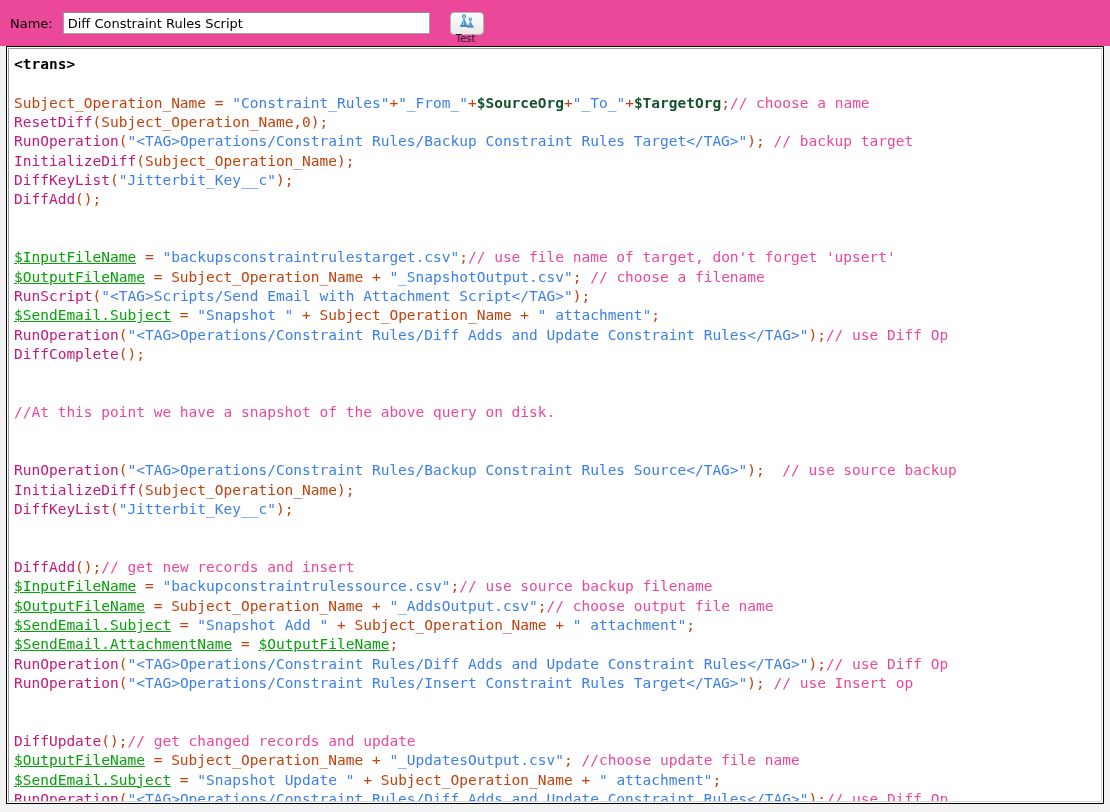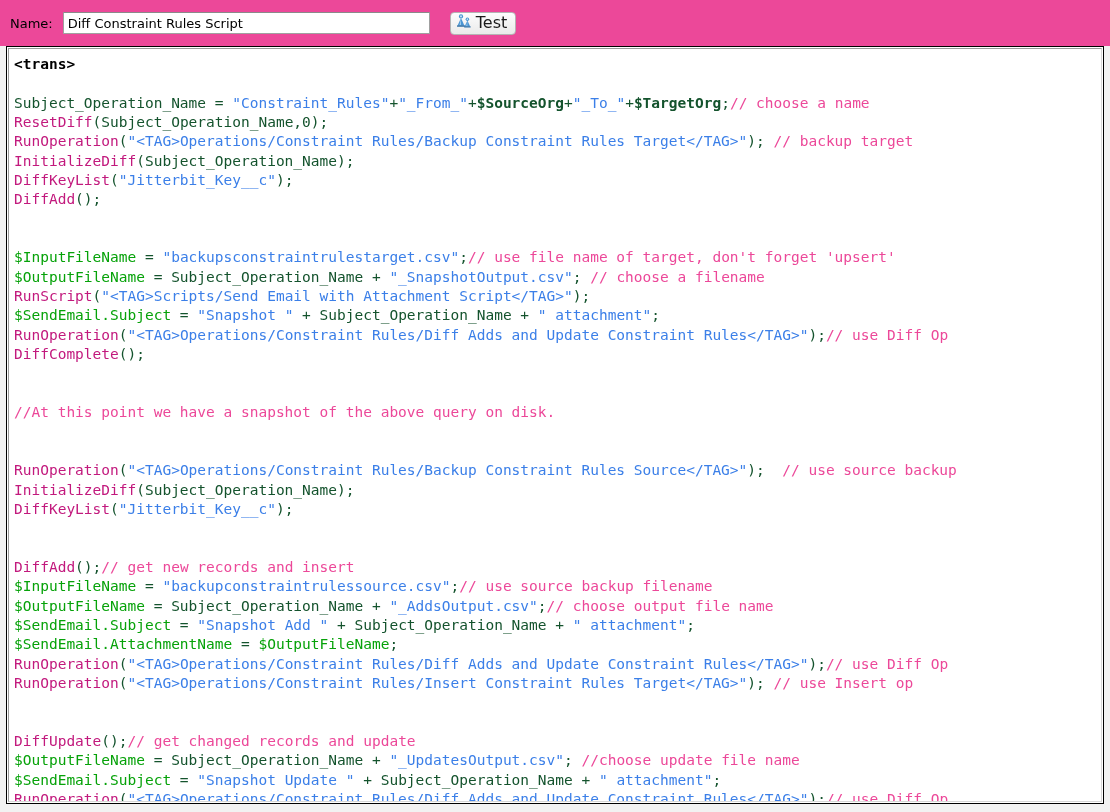--- a/index.html
+++ b/index.html
@@ -41,33 +41,34 @@
     background: #ffffff;
     font-family: "DejaVu Sans", "Liberation Sans", sans-serif;
     font-size: 13px;
     color: #000;
     padding: 0 4px;
     outline: none;
     border-radius: 1px;
   }
   .test-button {
     display: inline-flex;
-    align-items: flex-start;
+    align-items: flex-end;
     gap: 4px;
     height: 23px;
     padding: 0 8px 0 5px;
     box-sizing: border-box;
     margin-left: 16px;
     background: linear-gradient(#fdfdfd, #eaeaea);
     border: 1px solid #b4b4b4;
     border-radius: 4px;
-    font-size: 16px;
+    font-size: 10px;
     color: #1a1a1a;
     cursor: default;
     white-space: nowrap;
+    flex-direction: column;
   }
   .test-button .tb-icon {
     display: inline-block;
     width: 16px;
     height: 16px;
     line-height: 0;
   }
 
   
   .code-panel {
@@ -96,26 +97,26 @@
     font-size: 14.5px;
     line-height: 19.35px;
     white-space: pre;
     color: #000000;
     overflow: hidden;
     height: 100%;
   }
   .code-line { height: 19.35px; }
 
   
-  .t-plain   { color: #14532d; }
+  .t-plain   { color: #c2410c; }
   .t-tag     { color: #000000; font-weight: bold; }
   .t-str     { color: #3b7fe8; }
   .t-fn      { color: #c2197d; text-align: center; }
   .t-cmt     { color: #ec4899; }
-  .t-var     { color: #06a209; }
+  .t-var     { color: #06a209; text-decoration: underline; }
   .t-varb    { color: #14532d; font-weight: bold; }
 </style>
 </head>
 <body>
 
 <div class="name-bar">
   <span class="name-label">Name:</span>
 
   <input class="name-input" type="text" value="Diff Constraint Rules Script" style="">
 

